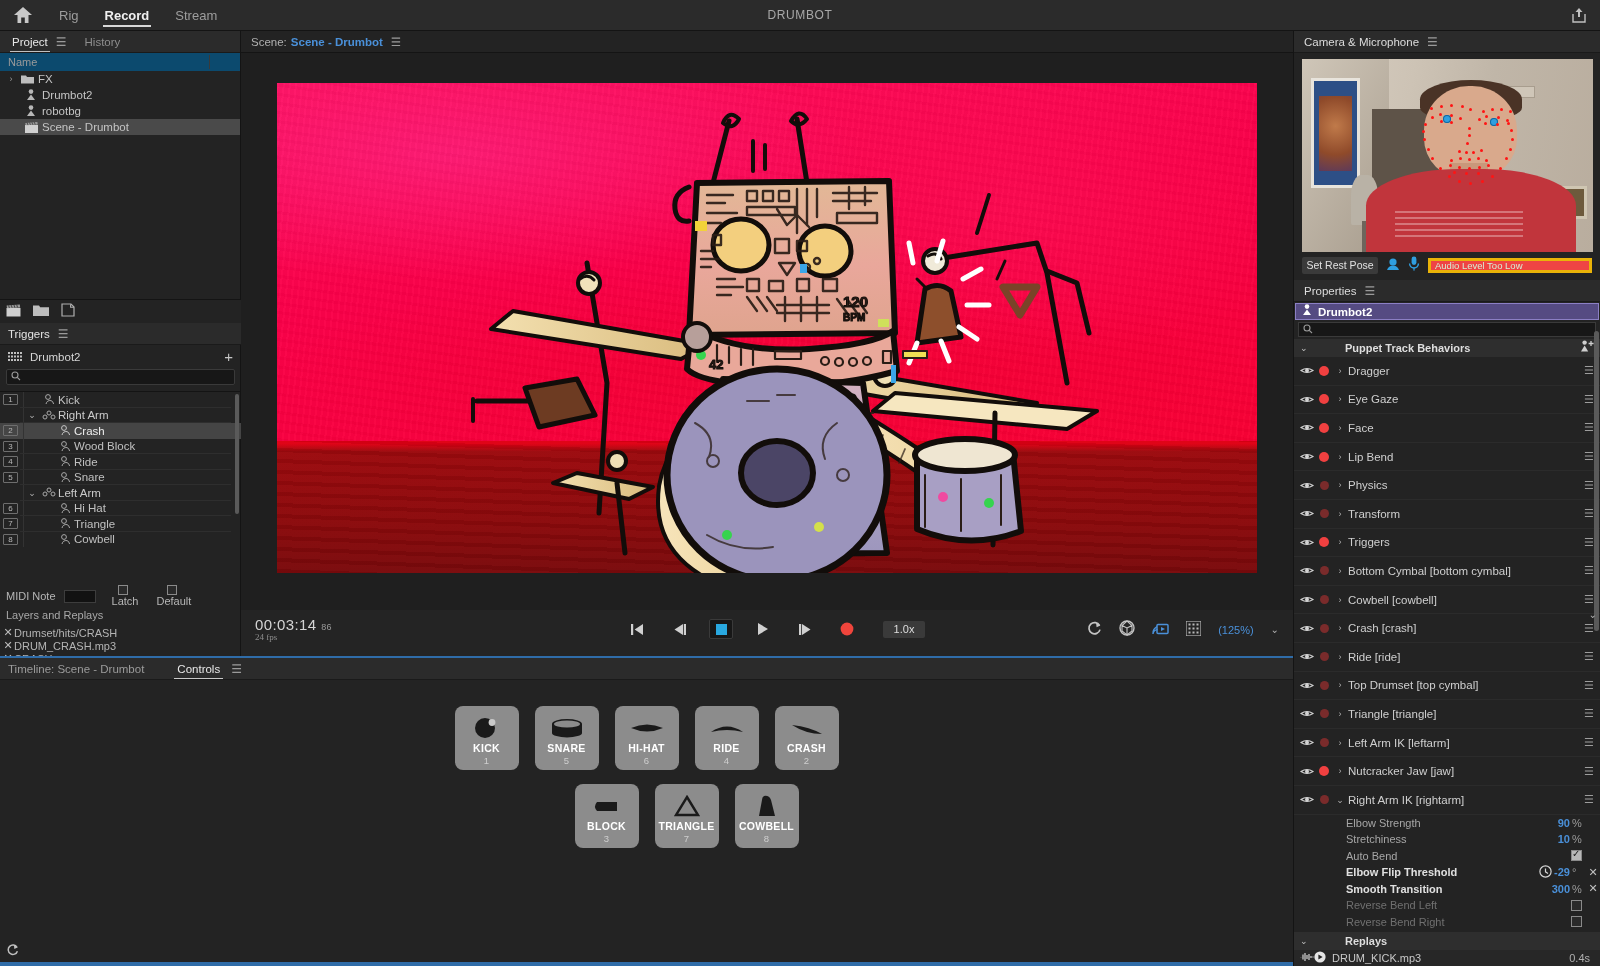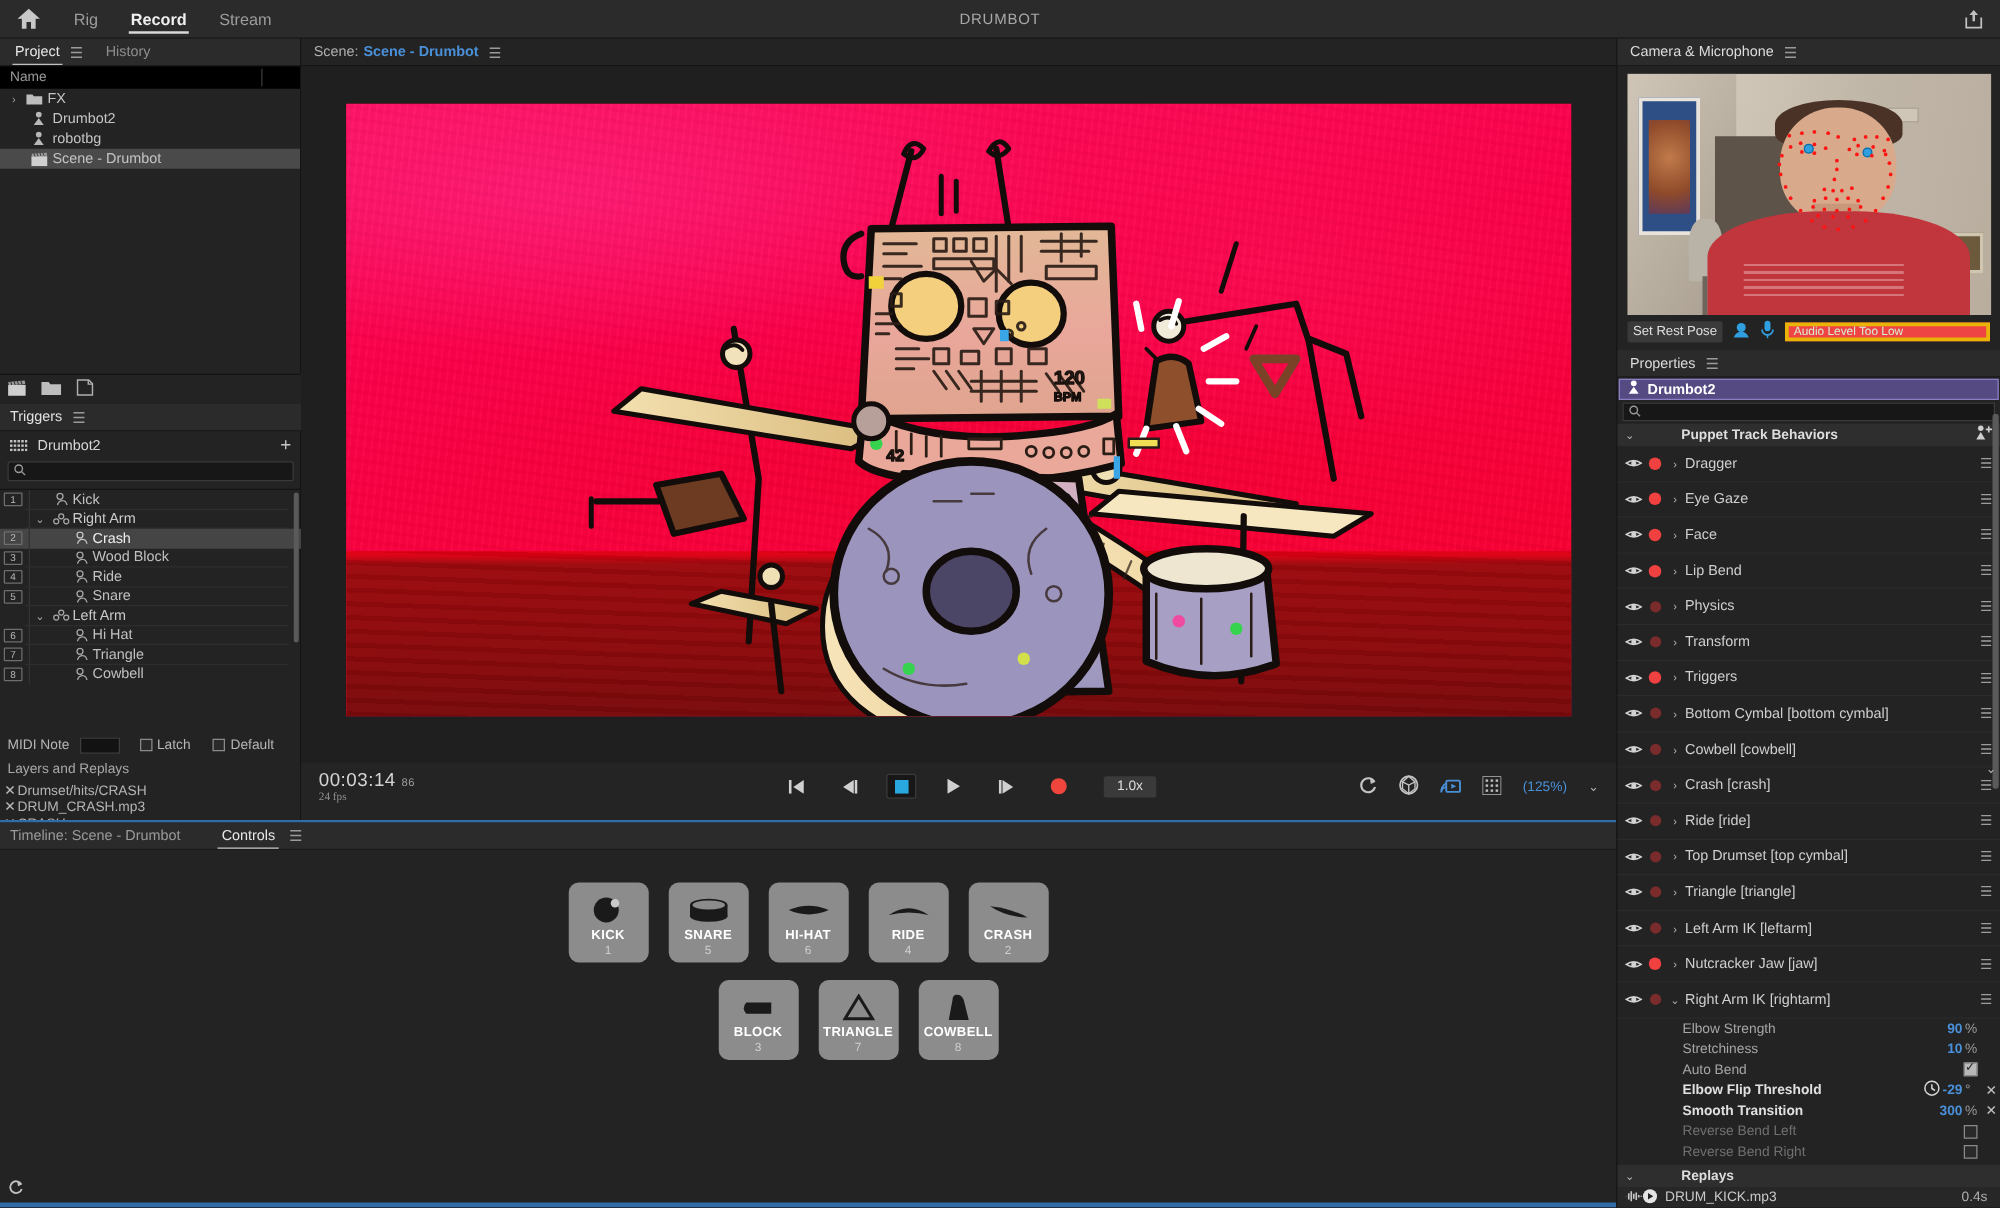--- a/index.html
+++ b/index.html
@@ -41,21 +41,21 @@
   }
   .panel-tabs {
     height:22px; background:#2b2b2b; display:flex; align-items:center;
     padding-left:8px; border-bottom:1px solid #1a1a1a;
   }
   .ptab { font-size:11.5px; color:#8e8e8e; margin-right:4px; position:relative; padding:0 4px; height:22px; line-height:22px; }
   .ptab.active { color:#e8e8e8; }
   .ptab.active:after { content:""; position:absolute; left:2px; right:2px; bottom:1px; height:1px; background:#c0c0c0; }
   .ptab-menu { margin-right:14px; color:#9a9a9a; font-size:12px; line-height:22px; }
 
-  .col-head { height:18px; padding:0 8px; line-height:18px; font-size:11px; color:#9a9a9a; background:#000000; position:relative;}
+  .col-head { height:18px; padding:0 8px; line-height:18px; font-size:11px; color:#9a9a9a; background:#0c4a6e; position:relative;}
   .col-head .divider { position:absolute; right:30px; top:2px; bottom:2px; width:1px; background:#3a3a3a;}
 
   .proj-list { padding-top:0px; }
   .proj-row {
     height:16px; display:flex; align-items:center; font-size:11.5px; color:#c4c4c4;
     padding-left:4px; position:relative;
   }
   .proj-row.sel { background:#4a4a4a; }
   .proj-row .tw { width:14px; text-align:center; font-size:9px; color:#9a9a9a; }
   .proj-row .ico { width:18px; display:flex; align-items:center; justify-content:center; }
@@ -107,21 +107,21 @@
   .trig-row.grp .lbl { color:#cacaca; }
   .trig-underline { position:absolute; left:20px; right:10px; bottom:0; height:1px; background:#2e2e2e; }
   .trigscroll { position:absolute; right:2px; top:2px; width:4px; height:120px; background:#5a5a5a; border-radius:2px; }
 
   .midi-row {
     position:absolute; left:0; top:556px; width:241px; height:18px;
     display:flex; align-items:center; padding-left:6px; font-size:11px; color:#b6b6b6;
   }
   .midi-row .mfield { width:32px; height:13px; background:#121212; border:1px solid #3d3d3d; margin:0 16px 0 8px; }
   .cbx { width:10px; height:10px; border:1px solid #8a8a8a; background:#2a2a2a; display:inline-block; margin-right:4px; vertical-align:-1px; }
-  .midi-row .chk { display:flex; align-items:center; margin-right:18px; }
+  .midi-row .chk { display:flex; align-items:center; margin-right:18px;flex-direction:column; }
 
   .lr-title { position:absolute; left:6px; top:578px; font-size:11px; color:#a8a8a8; }
   .lr-item { position:absolute; left:2px; font-size:11px; color:#b4b4b4; display:flex; align-items:center; }
   .lr-item .x { width:12px; text-align:center; color:#bdbdbd; font-size:11px; }
 
   
   .center { position:absolute; left:241px; top:31px; width:1052px; height:625px; background:#1f1f1f; }
   .scene-bar { height:22px; background:#232323; display:flex; align-items:center; padding-left:10px; font-size:11.5px; border-bottom:1px solid #141414; }
   .scene-bar .k { color:#b0b0b0; margin-right:4px; }
   .scene-bar .v { color:#4a90d9; font-weight:bold; margin-right:8px; }

